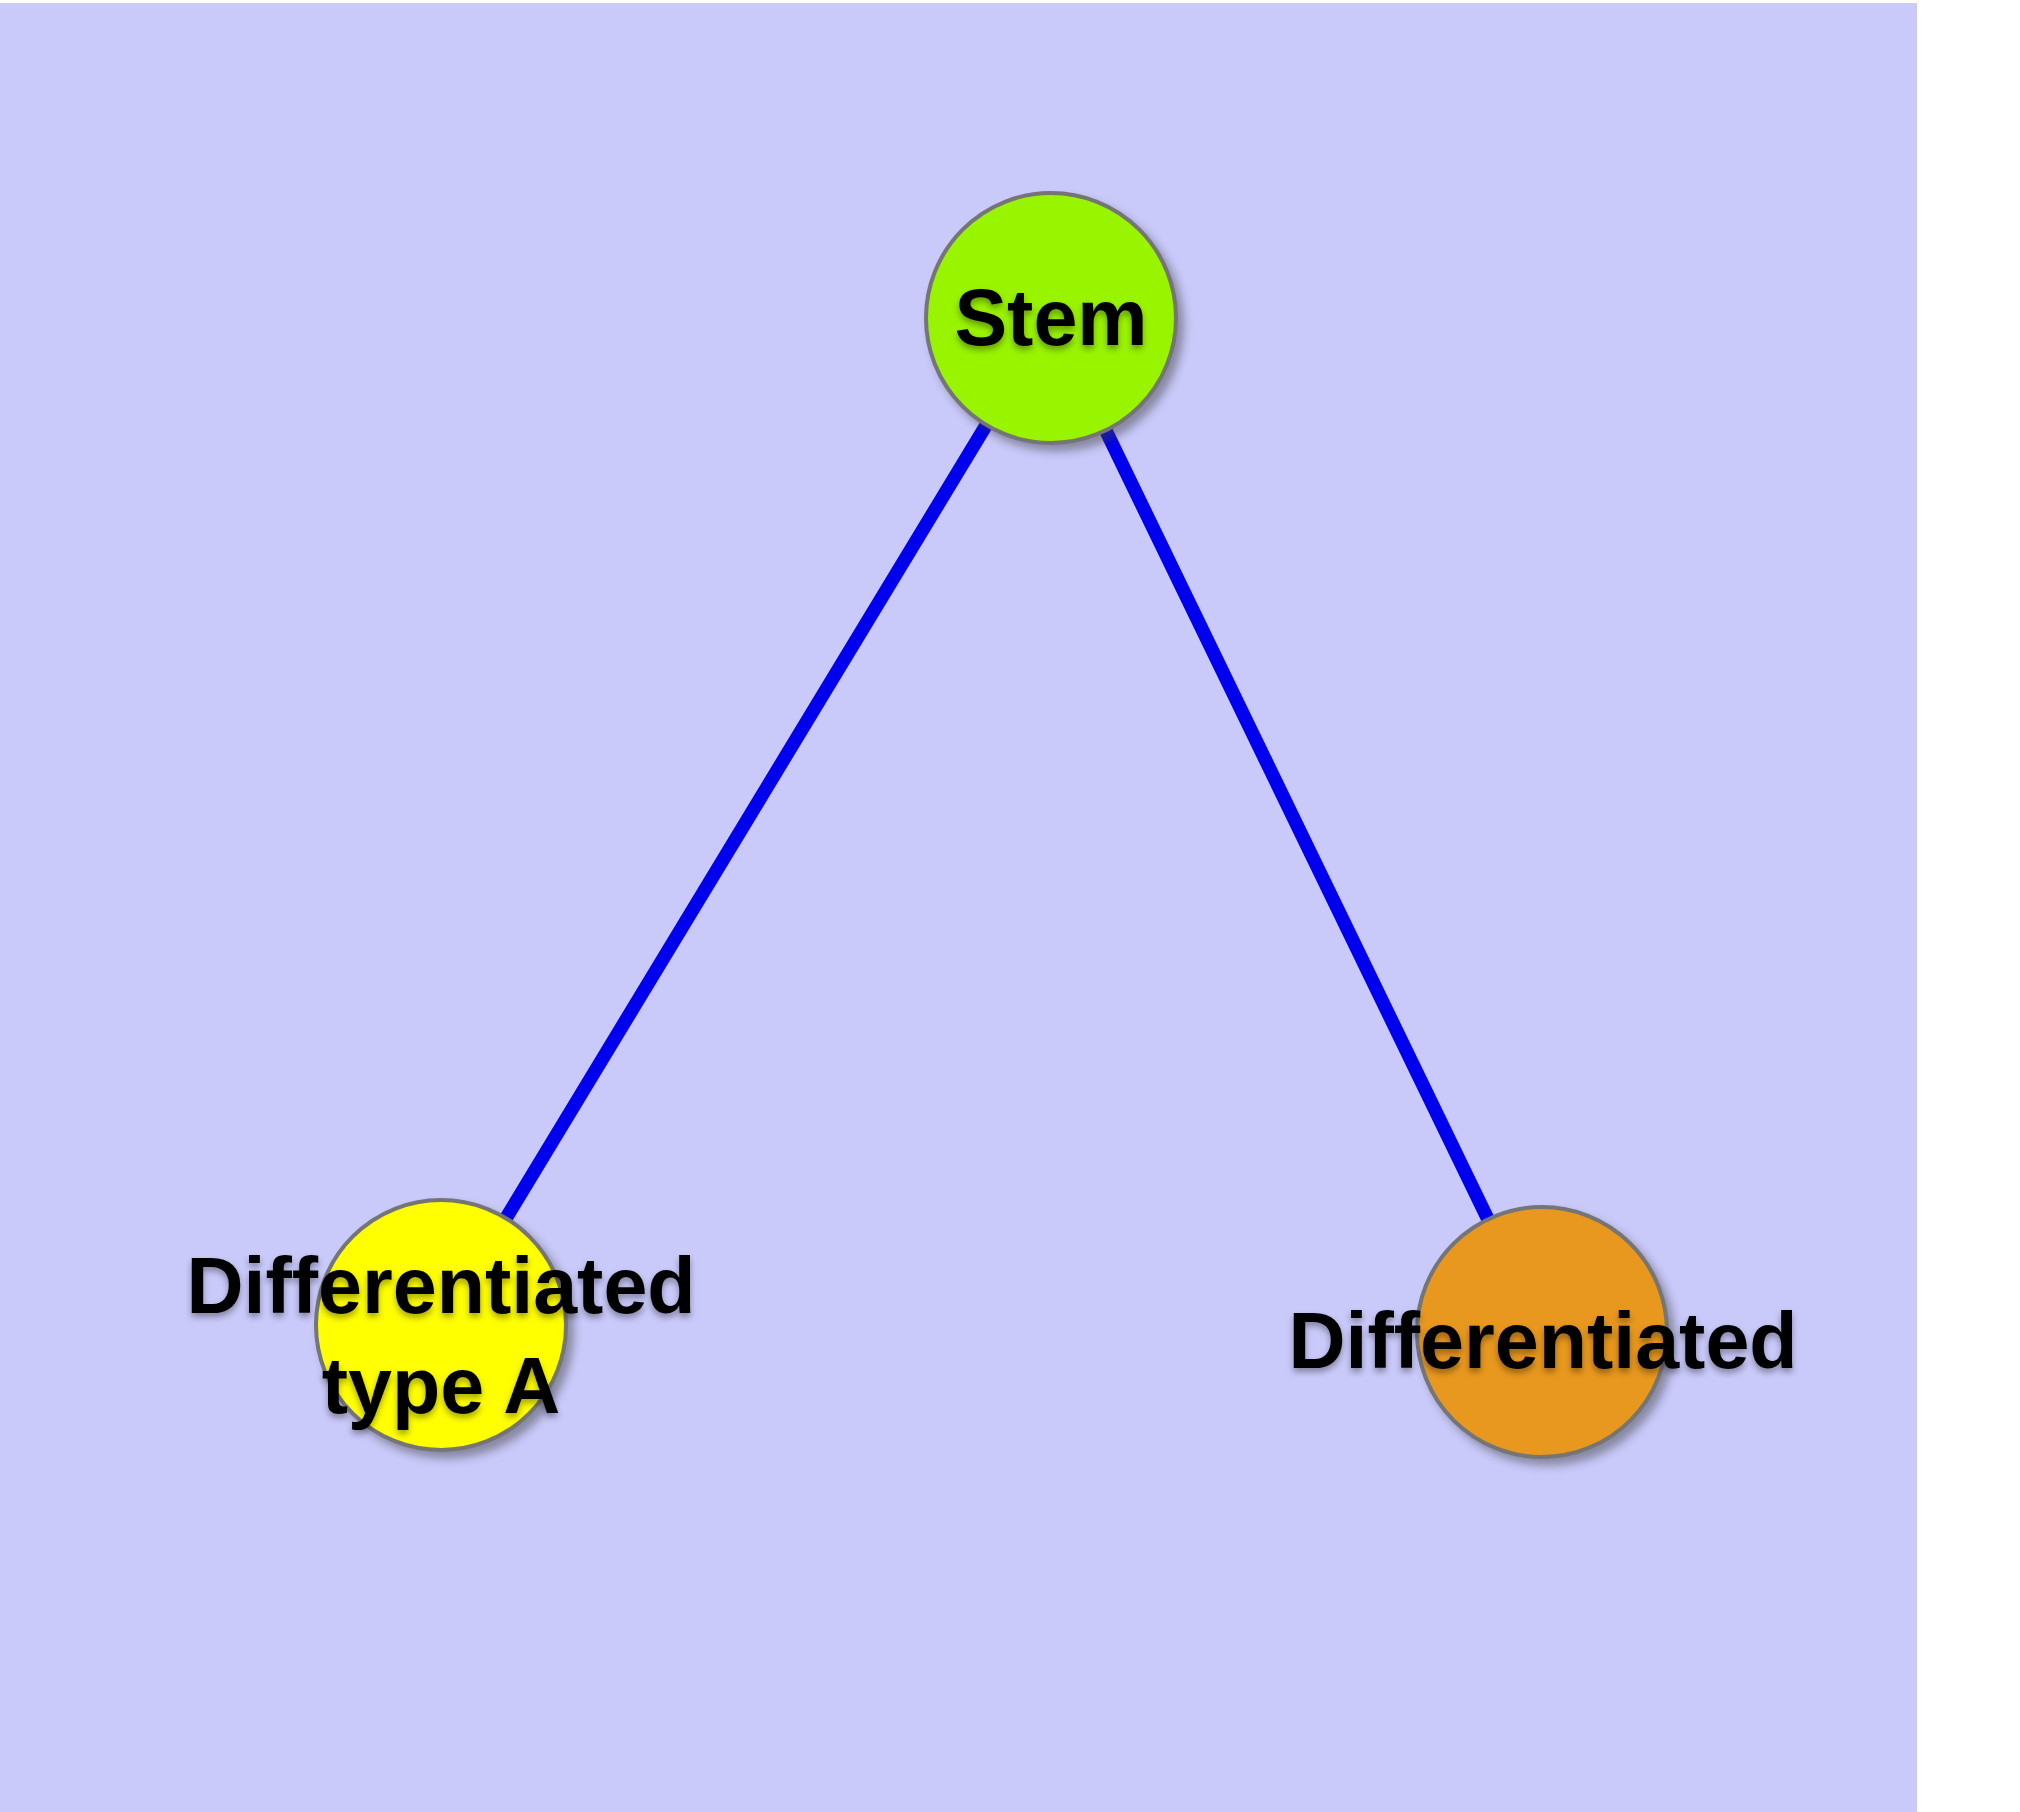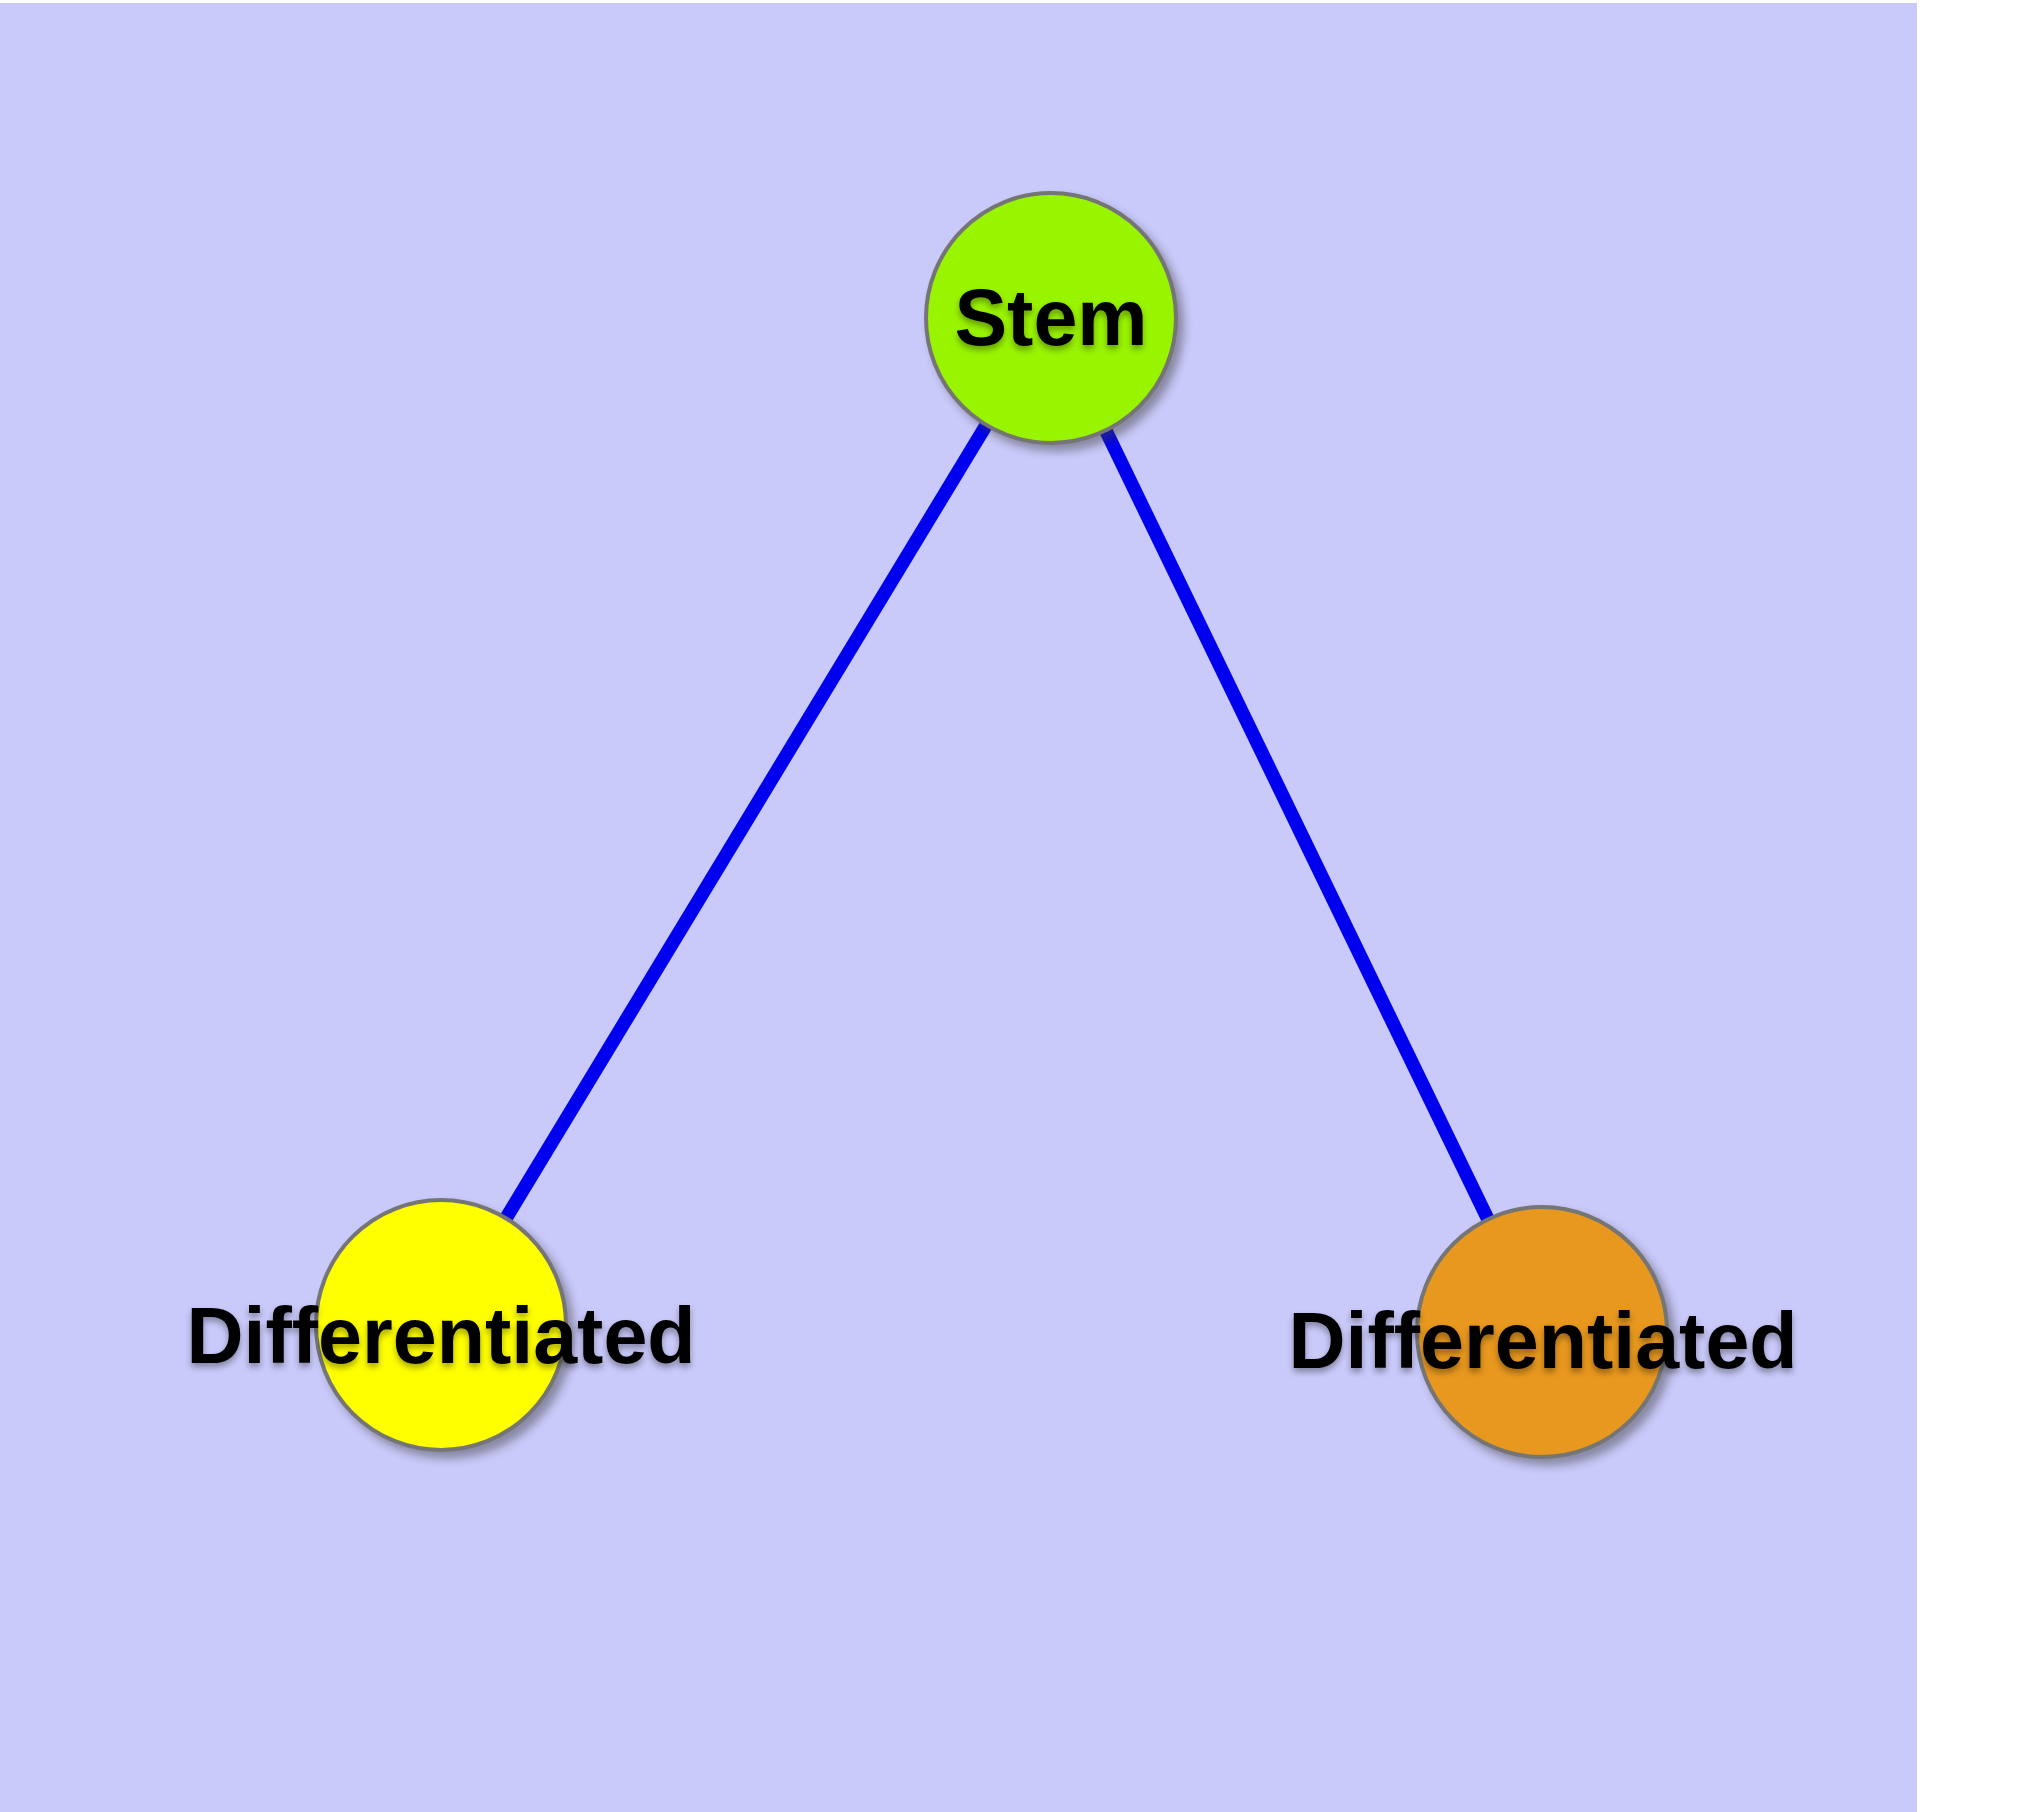--- a/index.html
+++ b/index.html
@@ -68,20 +68,21 @@
   <div class="node" style="left: 924px; top: 191px; background-color: rgb(153, 244, 0);"></div>
 
   <div class="node" style="left: 314px; top: 1198px; background-color: rgb(255, 255, 0);"></div>
 
   <div class="node" style="left: 1415px; top: 1205px; background-color: rgb(232, 152, 30);"></div>
 
   <div class="label" style="left: 1051px; top: 318px;">Stem</div>
 
   <div class="label" style="left: 441px; top: 1336px;">
     <span class="line">Differentiated</span>
+    <span class="line">type A</span>
   </div>
 
   <div class="label" style="left: 1543px; top: 1341px;">
     <span class="line">Differentiated</span>
   </div>
 
 </div>
 
 
 </body></html>

